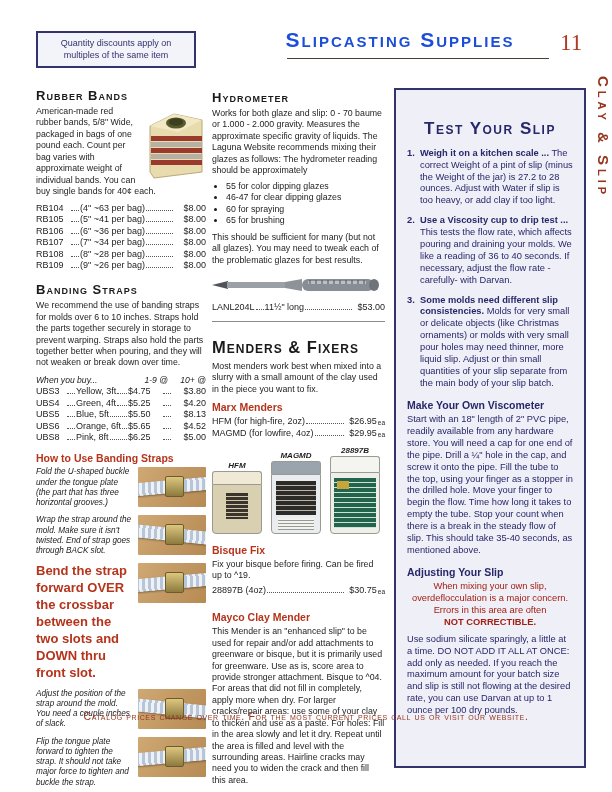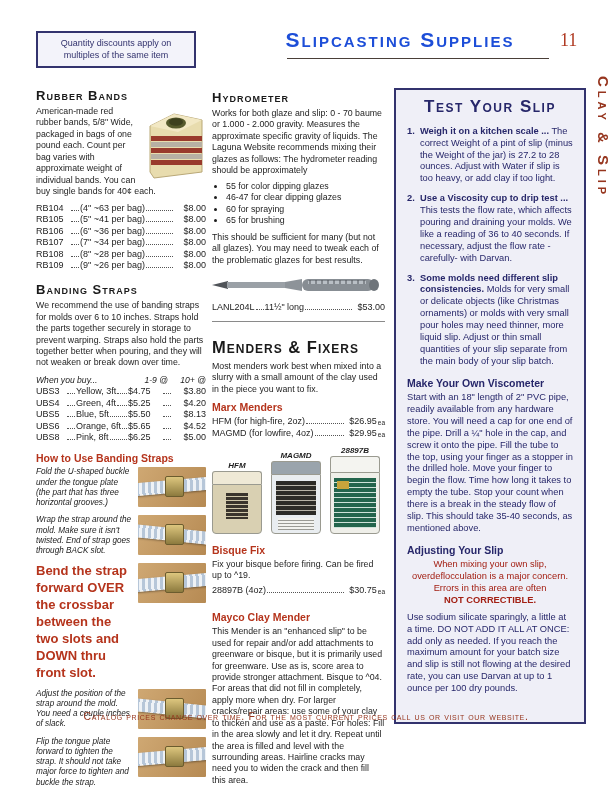--- a/index.html
+++ b/index.html
@@ -7,41 +7,41 @@
         font-family:"Liberation Sans",sans-serif;color:#1d1d1d;margin:0 auto;}
   
   .qty-box{position:absolute;left:36px;top:31px;width:148px;padding:5px 4px;
            border:2px solid #33336e;background:#f3f3fa;color:#33336e;
            font-size:9px;text-align:center;line-height:1.3;}
   .page-title{position:absolute;left:250px;top:28px;width:300px;text-align:center;
               font-variant:small-caps;font-weight:bold;font-size:21px;letter-spacing:2px;
               color:#1d4ed8;}
   .title-rule{position:absolute;left:287px;top:58px;width:262px;border-top:1.5px solid #4a3f38;}
   .page-num{position:absolute;left:560px;top:30px;font-family:"Liberation Serif",serif;
-            font-size:18px;color:#b03a22;}
+            font-size:23px;color:#b03a22;}
   .side-label{position:absolute;right:0px;top:76px;writing-mode:vertical-rl;
               font-variant:small-caps;font-weight:bold;font-size:15px;letter-spacing:4px;
               color:#96351e;}
   .footer{position:absolute;left:0;top:710px;width:100%;text-align:center;
           font-variant:small-caps;font-size:10.5px;letter-spacing:.6px;color:#96351e;}
   
   .sec-head{font-variant:small-caps;font-weight:bold;font-size:13px;letter-spacing:1px;
             color:#1a1a1a;margin:0 0 3px 0;}
   .big-head{font-variant:small-caps;font-weight:bold;font-size:16.5px;letter-spacing:1px;
             color:#1a1a1a;margin:0 0 4px 0;}
   .red-head{font-weight:bold;font-size:10.5px;color:#b5341c;margin:10px 0 3px 0;}
   .body{font-size:8.8px;line-height:1.3;margin:0 0 4px 0;}
   .leader{flex:1 1 4px;border-bottom:1.5px dotted #555;margin:0 1px 2px 1px;min-width:4px;}
   .leader.fixed{flex:0 0 8px;}
   
   .col-left{position:absolute;left:36px;top:88px;width:170px;}
   .col-mid{position:absolute;left:212px;top:90px;width:173px;}
   .slip-box{position:absolute;left:394px;top:88px;width:166px;height:624px;
             border:2px solid #33336e;background:#efeff7;color:#27276a;
-            padding:4px 11px;font-size:9.3px;line-height:1.28;}
+            padding:26px 11px;font-size:9.3px;line-height:1.28;}
   
   .rb-wrap{overflow:hidden;}
   .rb-img{float:right;margin:2px 0 2px 4px;}
   .price-row{display:flex;align-items:flex-end;font-size:9px;margin:1.5px 0;}
   .price-row .sku{flex:0 0 34px;}
   .price-row .price{flex:0 0 32px;text-align:right;}
   .unit{font-size:6.5px;margin-left:1px;}
   
   .bt-head{display:flex;font-size:8.6px;font-style:italic;margin:6px 0 1px 0;}
   .bt-head .c1{flex:1;}

